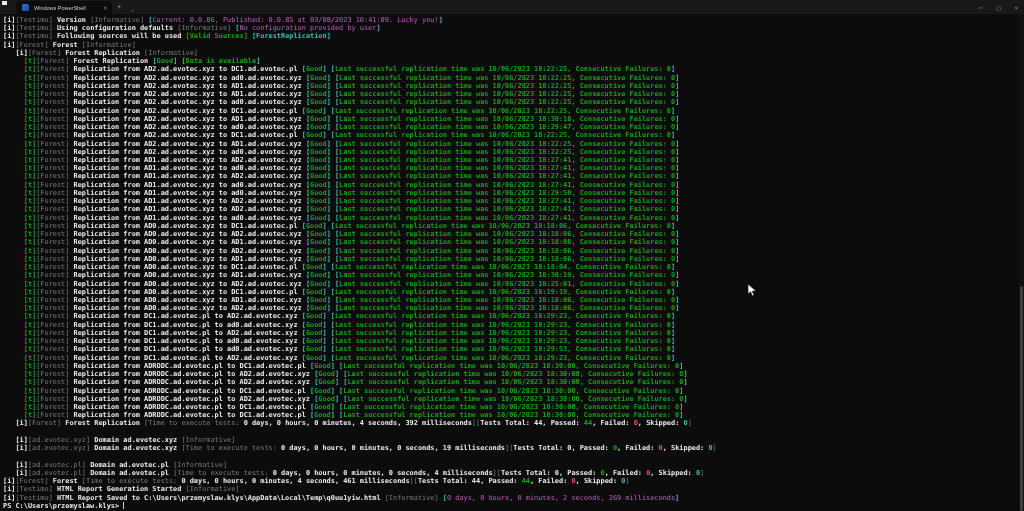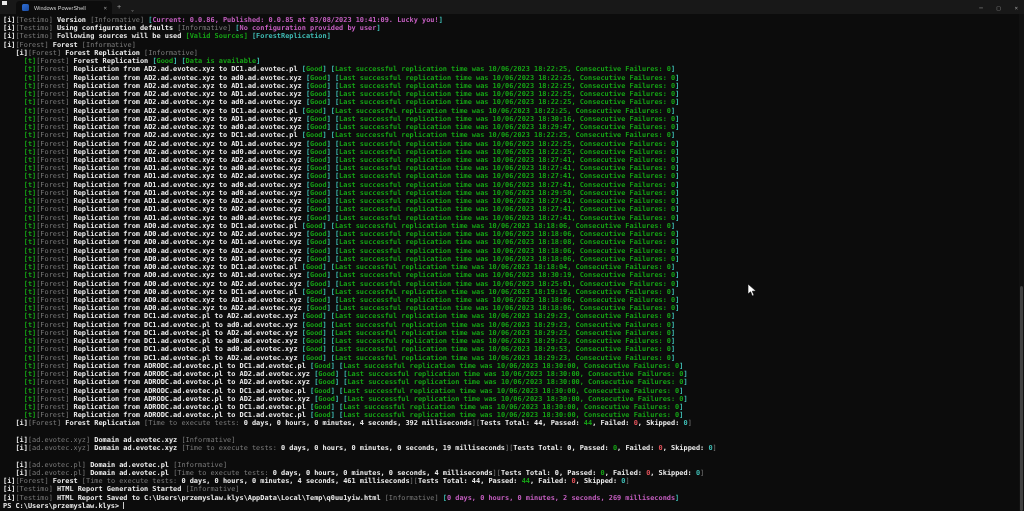--- a/index.html
+++ b/index.html
@@ -21,21 +21,21 @@
   #wincontrols{position:absolute;right:6px;top:0;height:14px;display:flex;gap:14px;
                align-items:center;font-size:6px;color:#9a9a9a;}
   
   #terminal{position:absolute;top:14px;left:0;width:1019px;height:497px;padding:2px 0 0 3px;
             font-size:6.9px;line-height:8.24px;letter-spacing:0;white-space:pre;overflow:hidden;}
   .line{height:8.24px;}
   .c-w{color:#ececec;font-weight:bold;}
   .c-g{color:#7c7c7c;}
   .c-G{color:#15a315;font-weight:bold;}
   .c-c{color:#3fbcb4;font-weight:bold;}
-  .c-m{color:#c45ec0;font-weight:bold;margin-top:29px;}
+  .c-m{color:#c45ec0;font-weight:normal;margin-top:29px;}
   .c-r{color:#e0525a;font-weight:bold;}
   .cursor{display:inline-block;width:1px;height:7px;background:#cccccc;vertical-align:-1px;}
   
   #scrollbar{position:absolute;top:14px;right:0;width:5px;height:497px;background:#111;}
   #scroll-thumb{position:absolute;right:1px;top:272px;width:3px;height:225px;background:#3f3f3f;border-radius:2px;}
   
   #pointer{position:absolute;left:748px;top:284px;}
 </style>
 </head>
 <body>

